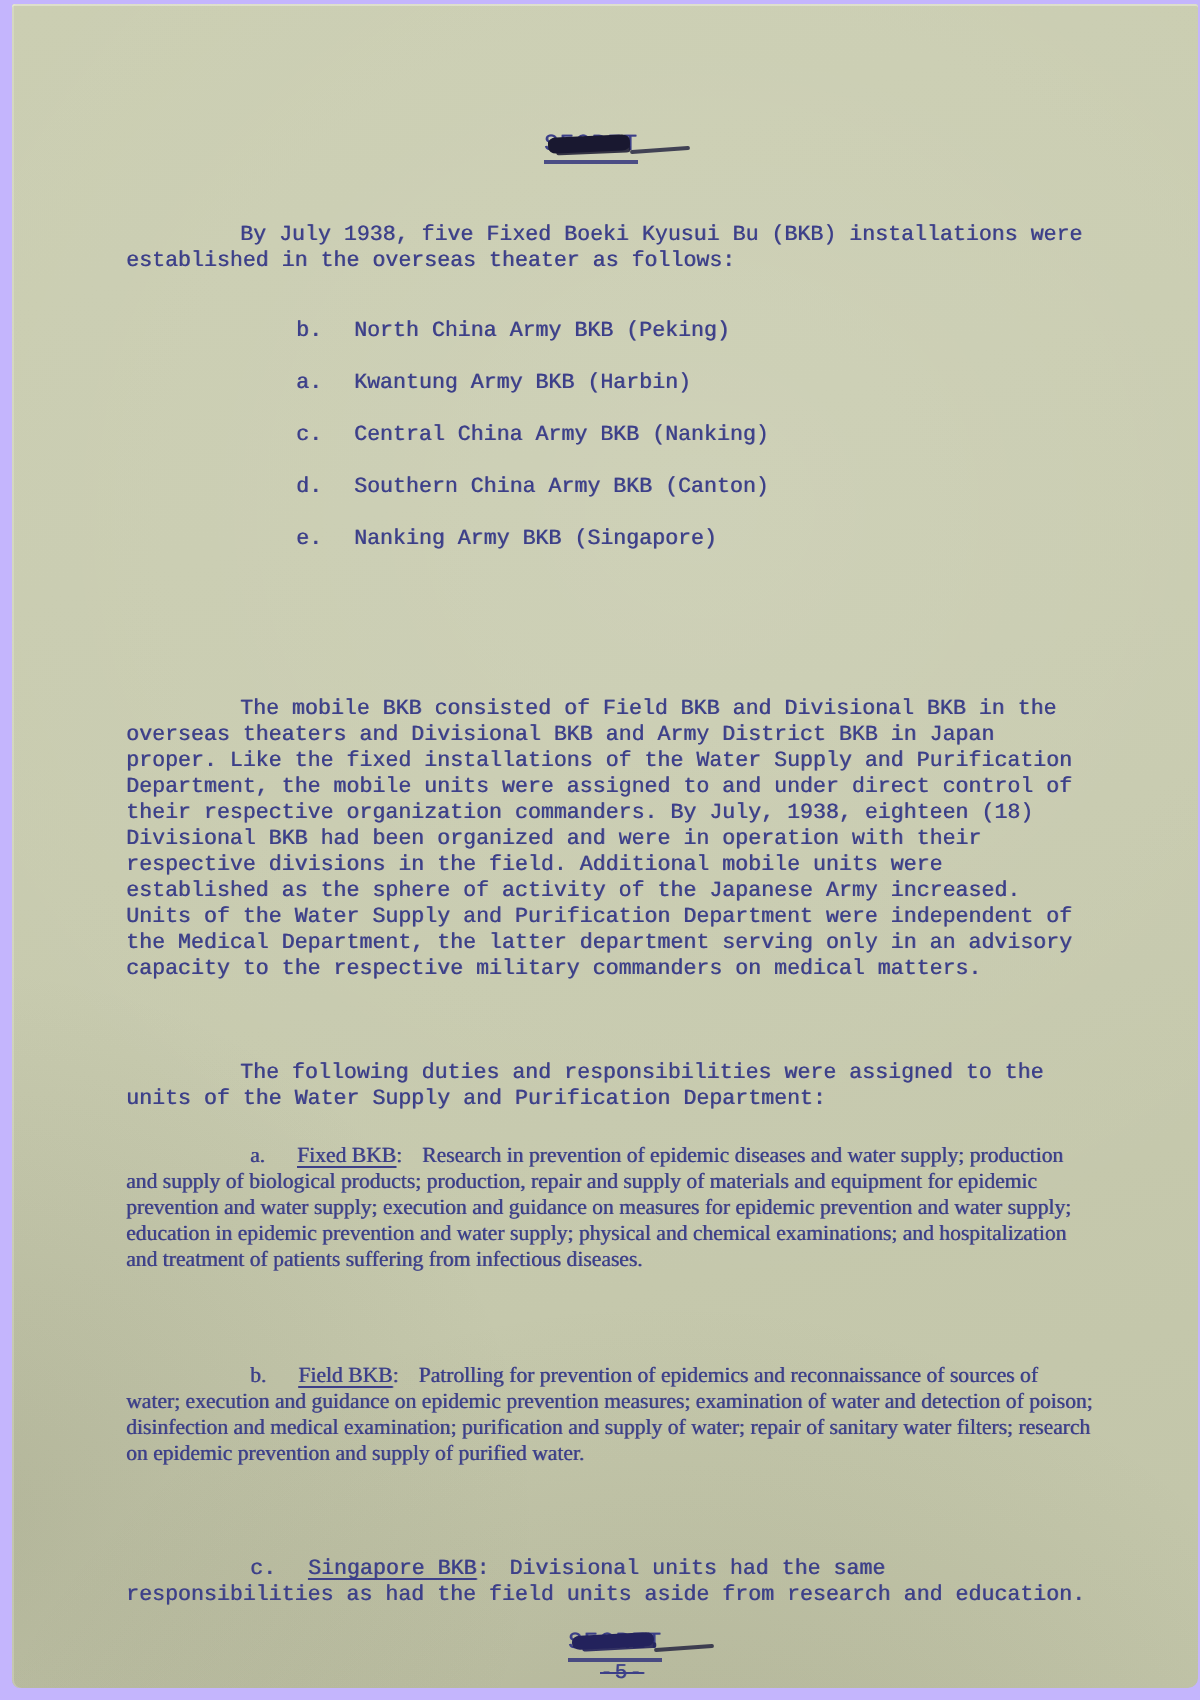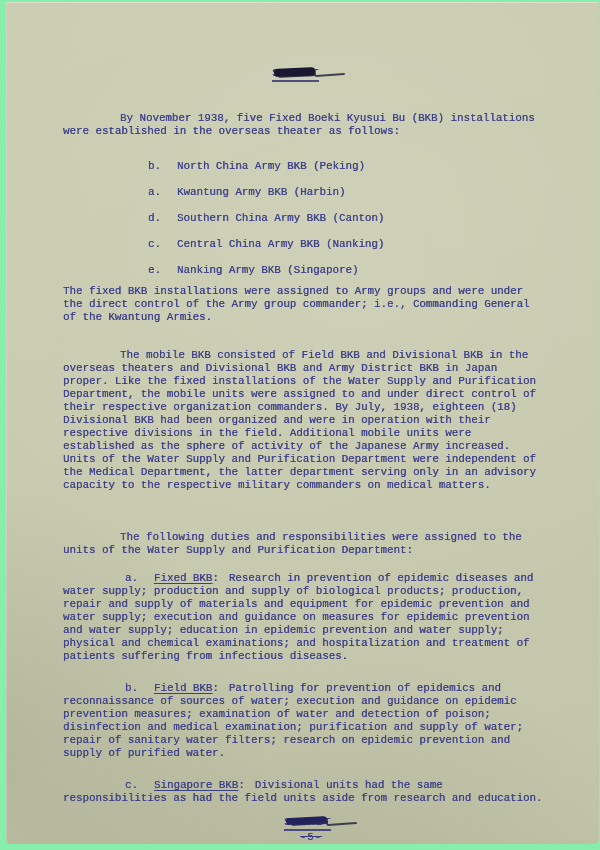--- a/index.html
+++ b/index.html
@@ -1,20 +1,20 @@
 <!DOCTYPE html>
 <html><head>
 <meta charset="utf-8">
 <style>
   html,body { margin:0; padding:0; }
   body { font-family: "Liberation Mono", "DejaVu Sans Mono", monospace; }
 
   .scan {
     position:relative; width:600px; height:850px; overflow:hidden;
-    background:#86efac;
+    background:#c4b5fd;
   }
   .paper {
     position:absolute; left:6px; top:2px; right:1px; bottom:6px;
     background:
       radial-gradient(120% 80% at 58% 30%, rgba(255,255,255,0.10), rgba(0,0,0,0) 60%),
       radial-gradient(90% 60% at -5% 90%, rgba(70,70,45,0.14), rgba(0,0,0,0) 55%),
       radial-gradient(120% 70% at 55% 112%, rgba(85,85,55,0.16), rgba(0,0,0,0) 50%),
       linear-gradient(165deg, #cbceb2 0%, #c8cbaf 45%, #c2c5a9 100%);
     border-radius:1px 1px 5px 4px;
     box-shadow: inset 0 1px 0 rgba(255,255,250,0.35), inset 1px 0 0 rgba(255,255,250,0.2);
@@ -56,59 +56,56 @@
 <body>
 
 <div class="scan">
   <div class="paper"></div>
 
   <div class="stamp stamp-top" style="left:272px; top:66px;">
     <span class="word">SECRET</span>
   </div>
 
   <div class="block indent" style="top:112px;">
-    <span>By November 1938, five Fixed Boeki Kyusui Bu (BKB) installations were established in the overseas theater as follows:</span>
+    <span>By July 1938, five Fixed Boeki Kyusui Bu (BKB) installations were established in the overseas theater as follows:</span>
   </div>
 
   <div class="block inst-list" style="top:160px;">
     <div class="inst-row">
       <span class="inst-letter">b.</span><span>North China Army BKB (Peking)</span>
     </div>
     <div class="inst-row">
       <span class="inst-letter">a.</span><span>Kwantung Army BKB (Harbin)</span>
     </div>
     <div class="inst-row">
-      <span class="inst-letter">d.</span><span>Southern China Army BKB (Canton)</span>
+      <span class="inst-letter">c.</span><span>Central China Army BKB (Nanking)</span>
     </div>
     <div class="inst-row">
-      <span class="inst-letter">c.</span><span>Central China Army BKB (Nanking)</span>
+      <span class="inst-letter">d.</span><span>Southern China Army BKB (Canton)</span>
     </div>
     <div class="inst-row">
       <span class="inst-letter">e.</span><span>Nanking Army BKB (Singapore)</span>
     </div>
   </div>
 
-  <div class="block" style="top:285px;">
-    <span>The fixed BKB installations were assigned to Army groups and were under the direct control of the Army group commander; i.e., Commanding General of the Kwantung Armies.</span>
-  </div>
 
   <div class="block indent" style="top:349px;">
     <span>The mobile BKB consisted of Field BKB and Divisional BKB in the overseas theaters and Divisional BKB and Army District BKB in Japan proper. Like the fixed installations of the Water Supply and Purification Department, the mobile units were assigned to and under direct control of their respective organization commanders. By July, 1938, eighteen (18) Divisional BKB had been organized and were in operation with their respective divisions in the field. Additional mobile units were established as the sphere of activity of the Japanese Army increased. Units of the Water Supply and Purification Department were independent of the Medical Department, the latter department serving only in an advisory capacity to the respective military commanders on medical matters.</span>
   </div>
 
 
   <div class="block indent" style="top:531px;">
     <span>The following duties and responsibilities were assigned to the units of the Water Supply and Purification Department:</span>
   </div>
 
-  <div class="block duty" style="top:572px;">
+  <div class="block duty" style="top:572px;font-family:Liberation Serif, serif;">
     <span class="duty-letter">a.</span><span class="u">Fixed BKB</span><span class="duty-sep">:</span><span>Research in prevention of epidemic diseases and water supply; production and supply of biological products; production, repair and supply of materials and equipment for epidemic prevention and water supply; execution and guidance on measures for epidemic prevention and water supply; education in epidemic prevention and water supply; physical and chemical examinations; and hospitalization and treatment of patients suffering from infectious diseases.</span>
   </div>
 
-  <div class="block duty" style="top:682px;">
+  <div class="block duty" style="top:682px;font-family:Liberation Serif, serif;">
     <span class="duty-letter">b.</span><span class="u">Field BKB</span><span class="duty-sep">:</span><span>Patrolling for prevention of epidemics and reconnaissance of sources of water; execution and guidance on epidemic prevention measures; examination of water and detection of poison; disinfection and medical examination; purification and supply of water; repair of sanitary water filters; research on epidemic prevention and supply of purified water.</span>
   </div>
 
   <div class="block duty" style="top:779px;">
     <span class="duty-letter">c.</span><span class="u">Singapore BKB</span><span class="duty-sep">:</span><span>Divisional units had the same responsibilities as had the field units aside from research and education.</span>
   </div>
 
   <div class="stamp stamp-bottom" style="left:284px; top:815px;">
     <span class="word">SECRET</span>
   </div>

